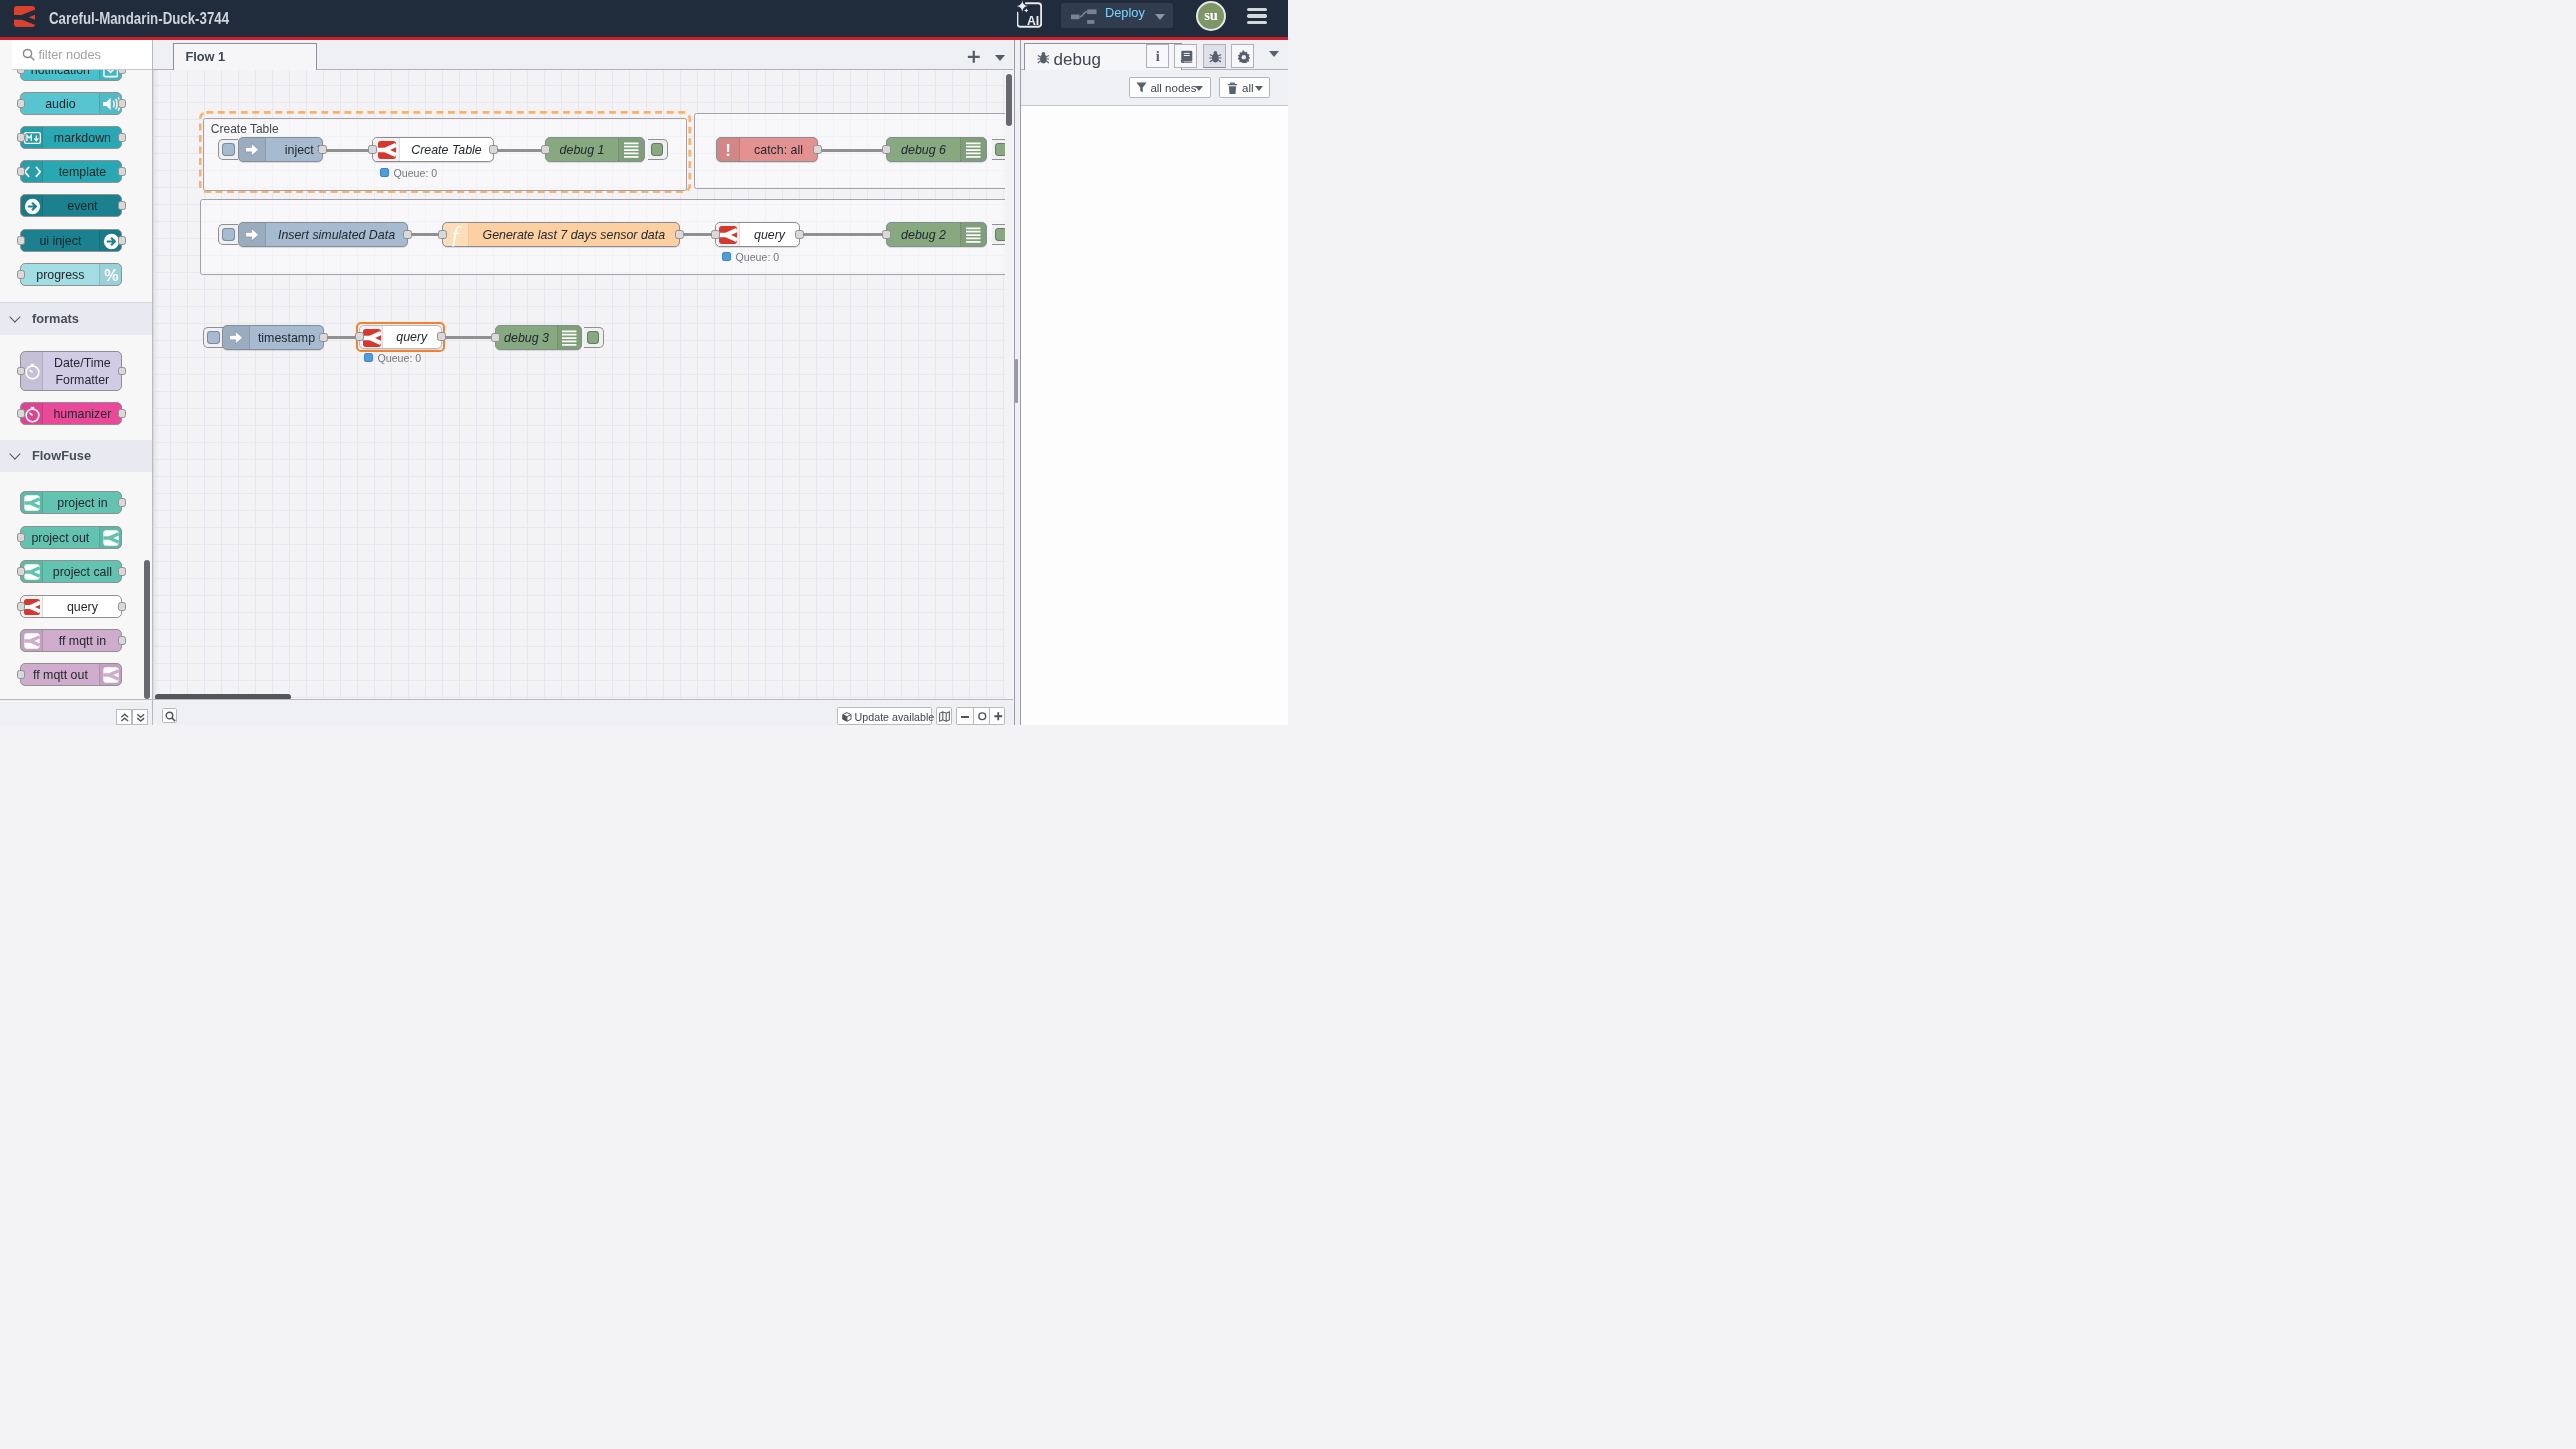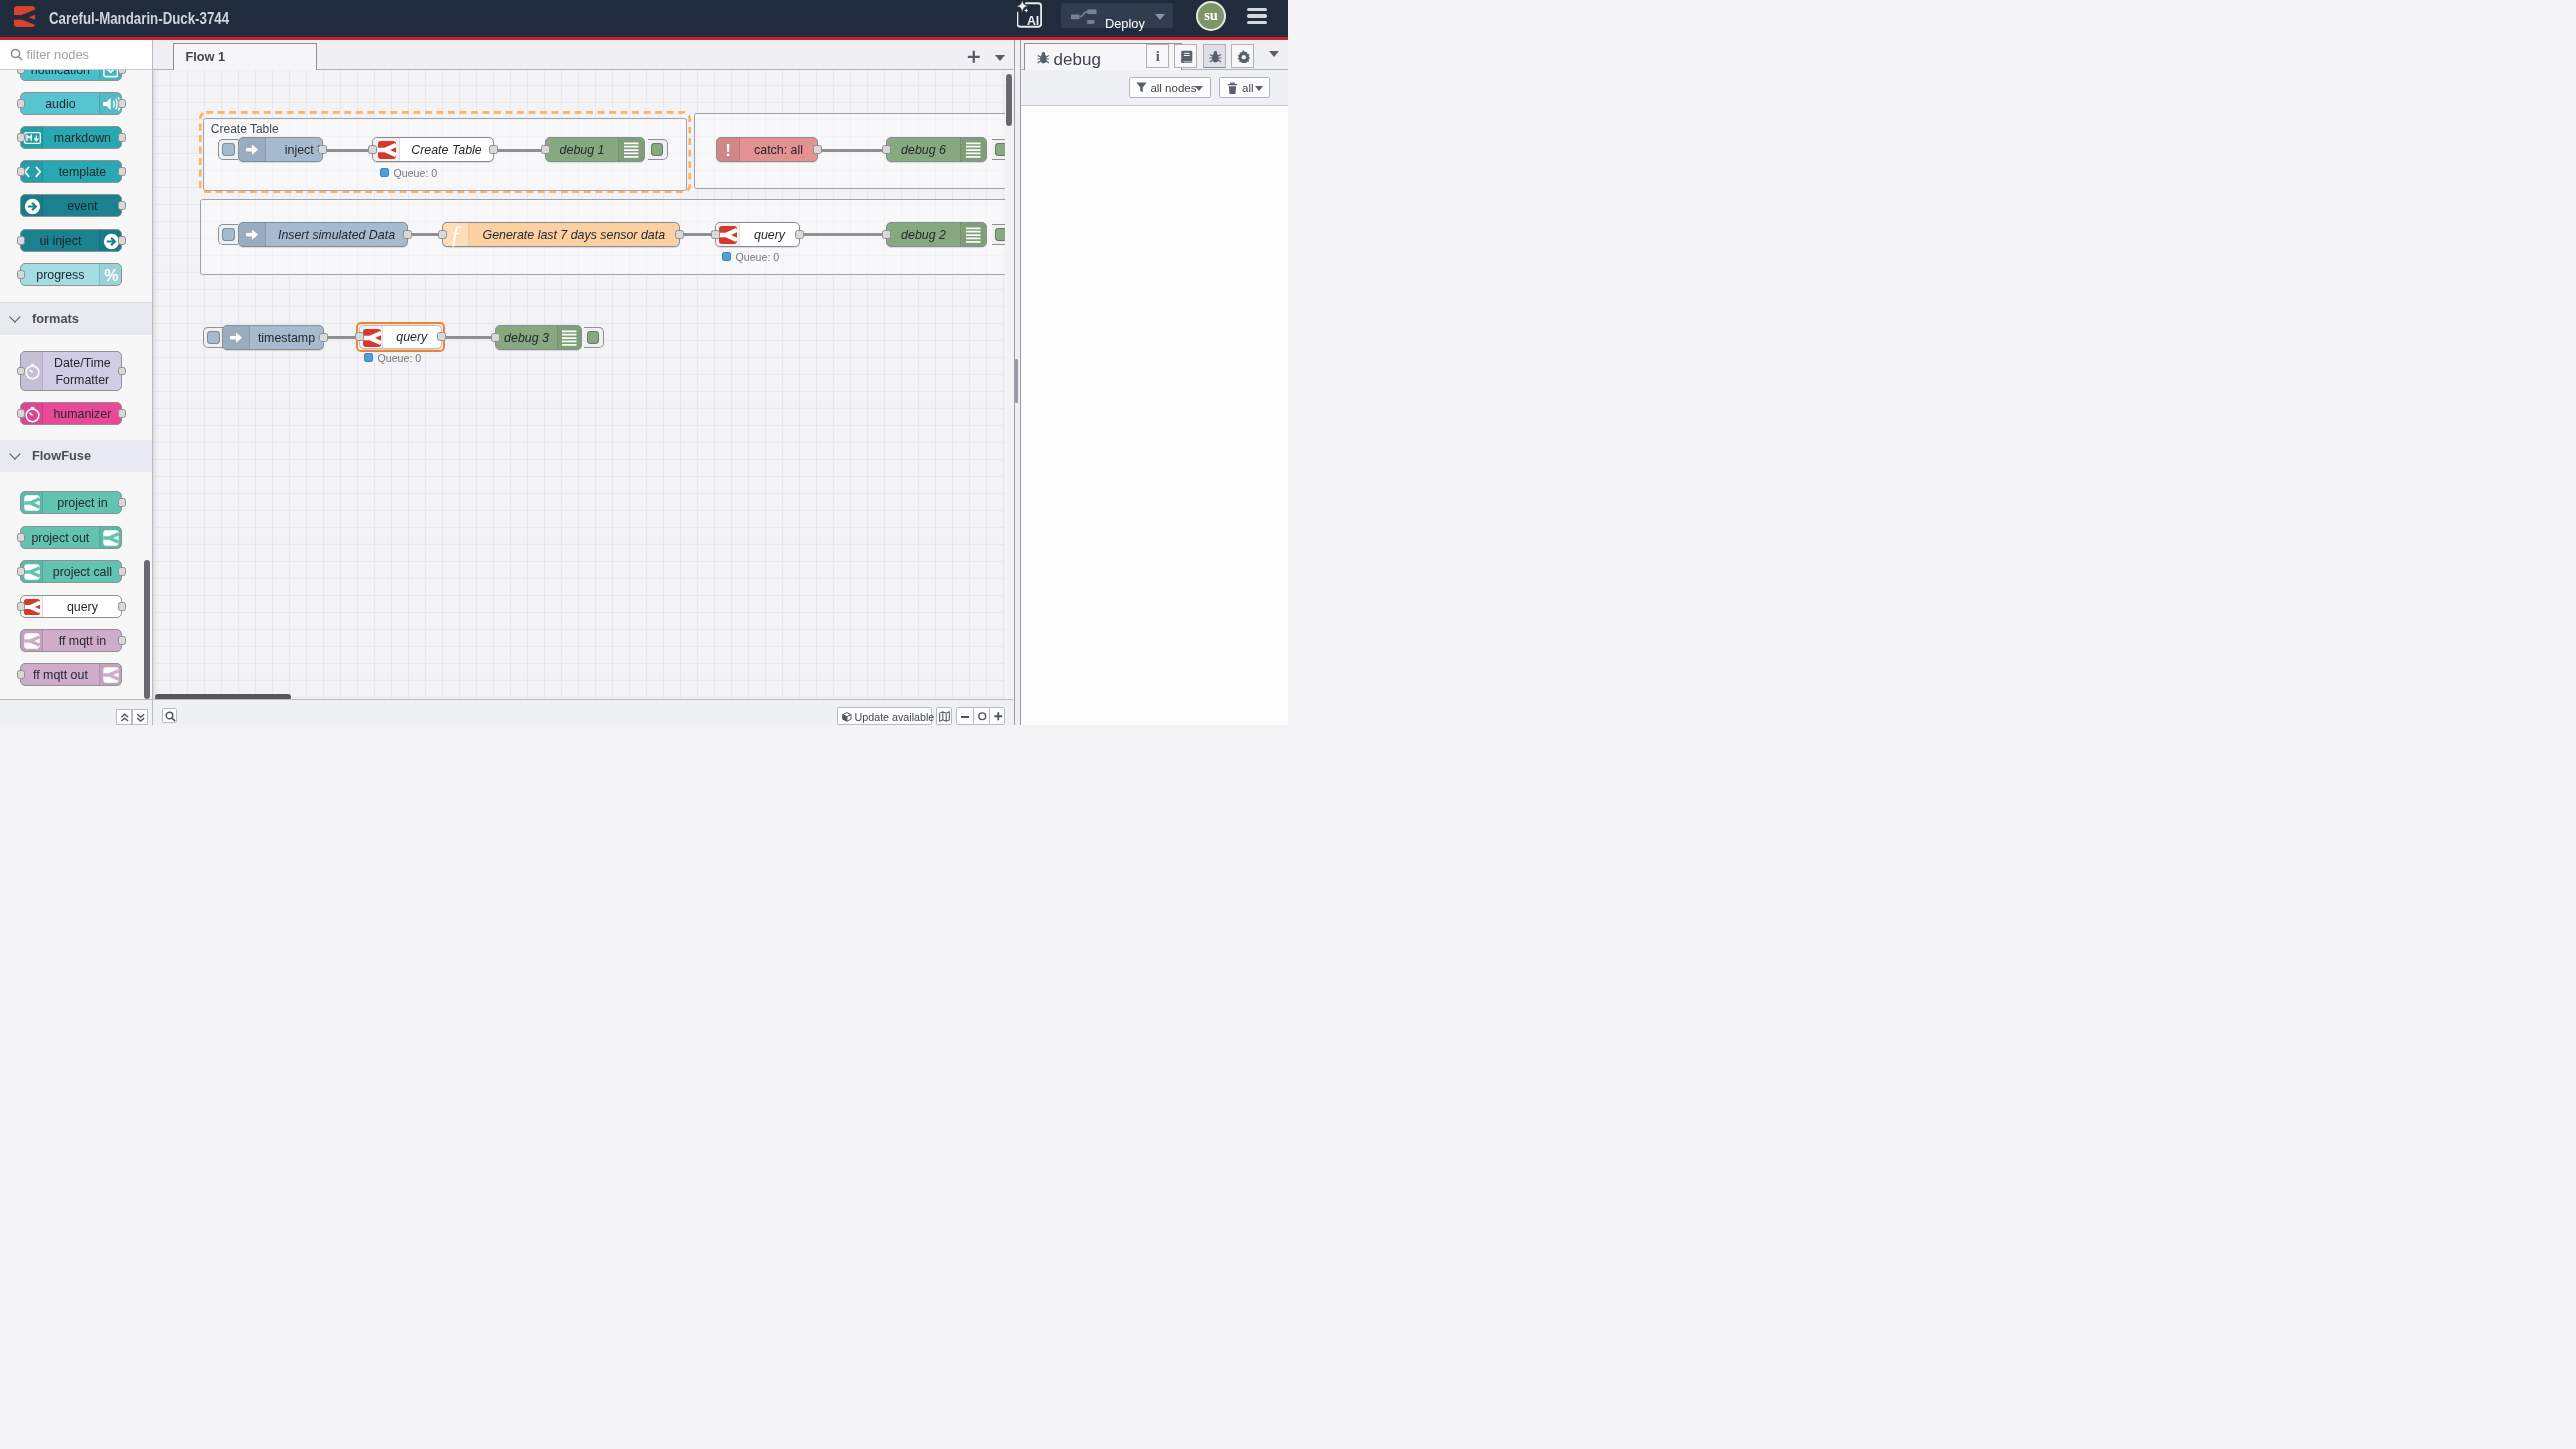--- a/index.html
+++ b/index.html
@@ -4,27 +4,27 @@
 <style>
   * { margin:0; padding:0; box-sizing:border-box; }
   html,body { width:1288px; height:725px; overflow:hidden; font-family:"Liberation Sans", sans-serif; background:#f3f3f6; }
   #header { position:absolute; left:0; top:0; width:1288px; height:37px; background:#202b3b; }
   #redbar { position:absolute; left:0; top:37px; width:1288px; height:2.6px; background:#c8202d; }
   
   #logo { position:absolute; left:13.6px; top:6px; width:21px; height:21px; }
   #title { position:absolute; left:49px; top:9.8px; font-size:16px; font-weight:700; color:#ced4da; transform:scaleX(0.83); transform-origin:0 50%; white-space:nowrap; }
   #aiicon { position:absolute; left:1017px; top:0px; width:25px; height:28px; }
   #deploy { position:absolute; left:1061px; top:2.6px; width:112px; height:25.6px; background:#313c4e; border-radius:2.6px; }
-  #deploy .dtext { position:absolute; left:44px; top:13px; font-size:12.8px; color:#ffffff; }
+  #deploy .dtext { position:absolute; left:44px; top:2px; font-size:12.8px; color:#7dd3fc; }
   #deploy .dcaret { position:absolute; right:7.7px; top:11px; width:0; height:0; border-left:5.1px solid transparent; border-right:5.1px solid transparent; border-top:6px solid #8b95a2; }
   #avatar { position:absolute; left:1196px; top:0.9px; width:30px; height:30px; border-radius:50%; background:#7e9665; border:2.1px solid #e6e6e6; color:#fff; font-family:"Liberation Serif",serif; font-weight:bold; font-size:14.5px; text-align:center; line-height:25.6px; }
   .hbar { position:absolute; left:1247px; width:19.6px; height:3.4px; background:#d4d7db; border-radius:1.7px; }
   
   #palette { position:absolute; left:0; top:40px; width:153px; height:659px; background:#f7f7f8; border-right:0.9px solid #b9b9c0; overflow:hidden; }
-  #psearch { position:absolute; left:0; top:0; width:152px; height:30px; background:#fff; border-bottom:0.9px solid #c9c9d0; }
+  #psearch { position:absolute; left:12px; top:0; width:152px; height:30px; background:#fff; border-bottom:0.9px solid #c9c9d0; }
   #psearch .ph { position:absolute; left:26.4px; top:6.8px; color:#a2a2a8; font-size:12.8px; }
   .pcat { position:absolute; left:0; width:152px; height:32px; background:#e9e9f1; color:#474e59; font-weight:bold; font-size:12.8px; line-height:32px; padding-left:32px; }
   .pcat:before { content:""; position:absolute; left:11px; top:12px; width:6.8px; height:6.8px; border-right:1.7px solid #555; border-bottom:1.7px solid #555; transform:rotate(45deg); margin-top:-1.7px; }
   
   .pn { position:absolute; left:20.4px; width:102px; height:23.4px; border:1px solid #909090; border-radius:5.1px; font-size:12.4px; color:#24292e; }
   .pn .lbl { position:absolute; top:0; bottom:0; display:flex; align-items:center; justify-content:center; }
   .pn .irg { position:absolute; top:0; bottom:0; width:22px; background:rgba(0,0,0,0.055); }
   .pn .irgL { left:0; border-right:0.9px solid rgba(0,0,0,0.1); border-radius:4.3px 0 0 4.3px; }
   .pn .irgR { right:0; border-left:0.9px solid rgba(0,0,0,0.1); border-radius:0 4.3px 4.3px 0; }
   .pp { position:absolute; width:8.5px; height:8.5px; background:#d9d9d9; border:1px solid #8f8f8f; border-radius:2.6px; top:50%; margin-top:-4.3px; }

